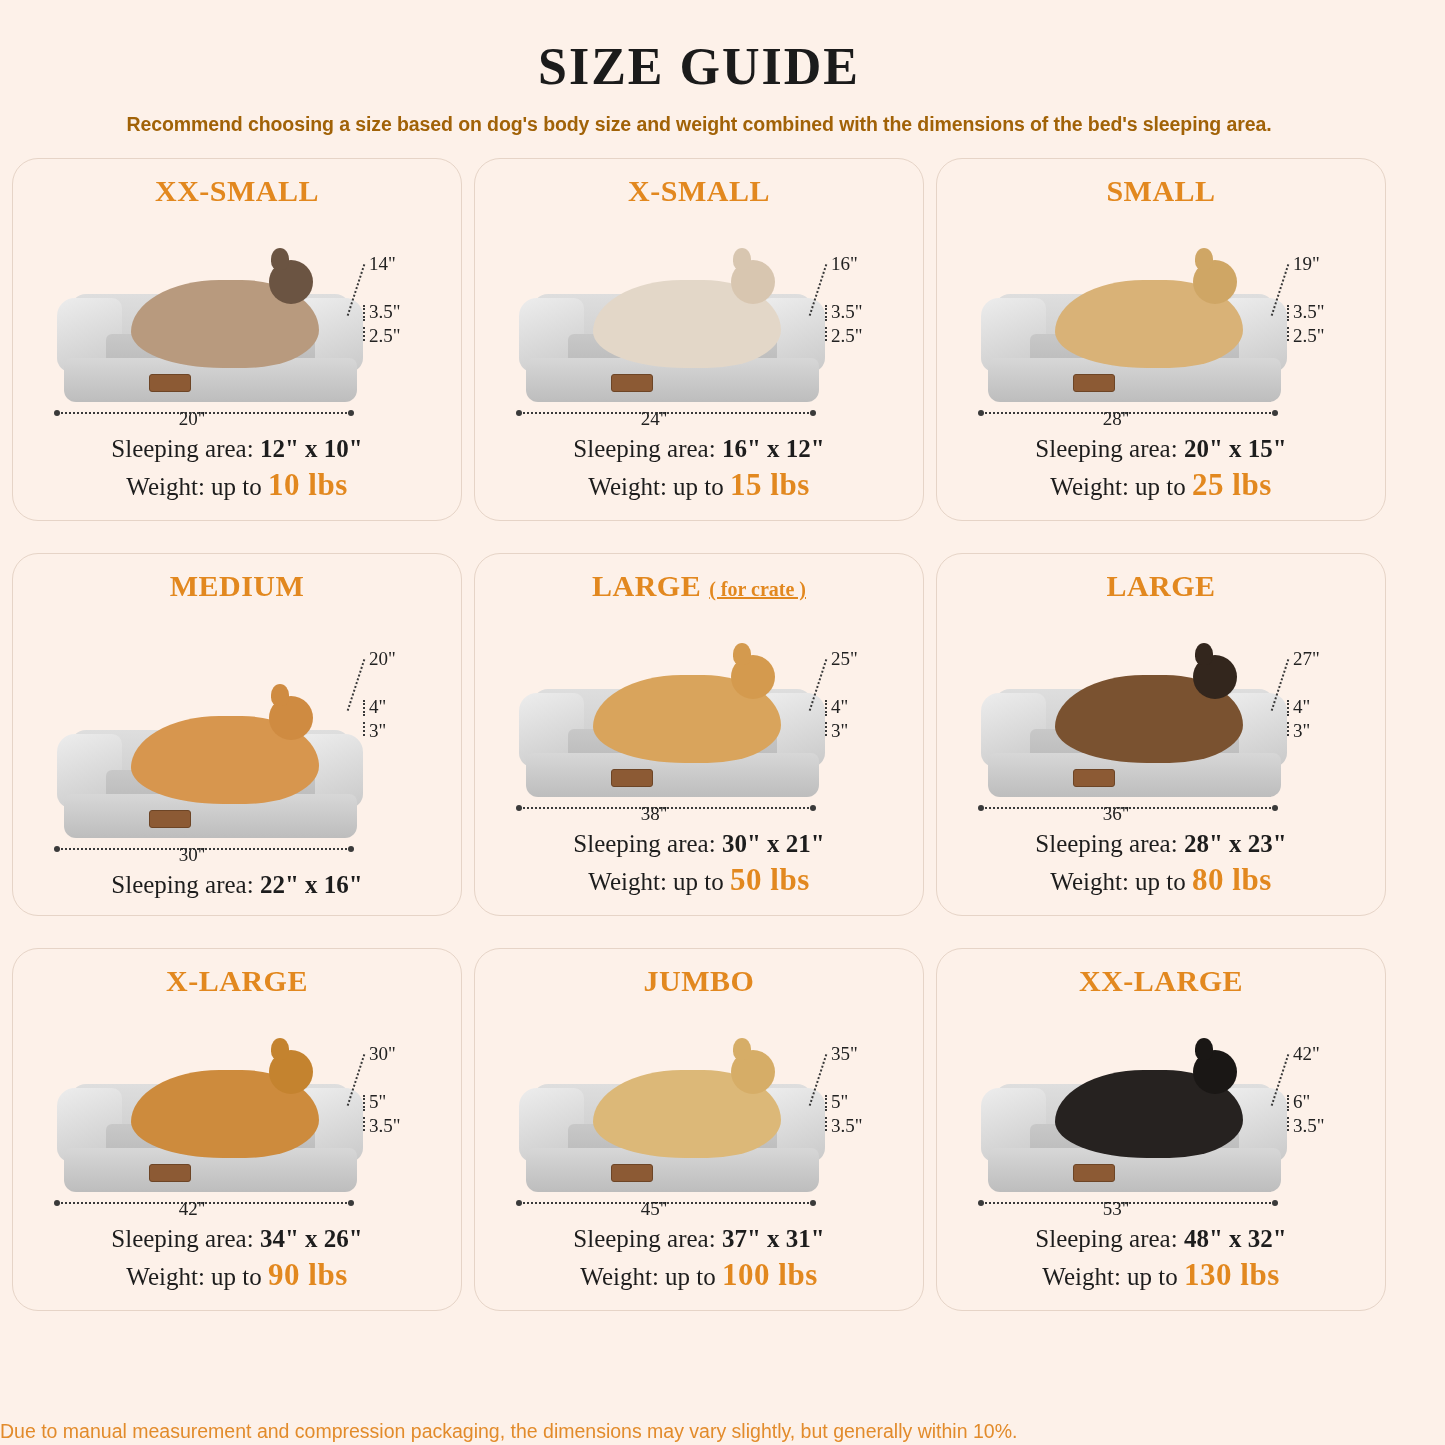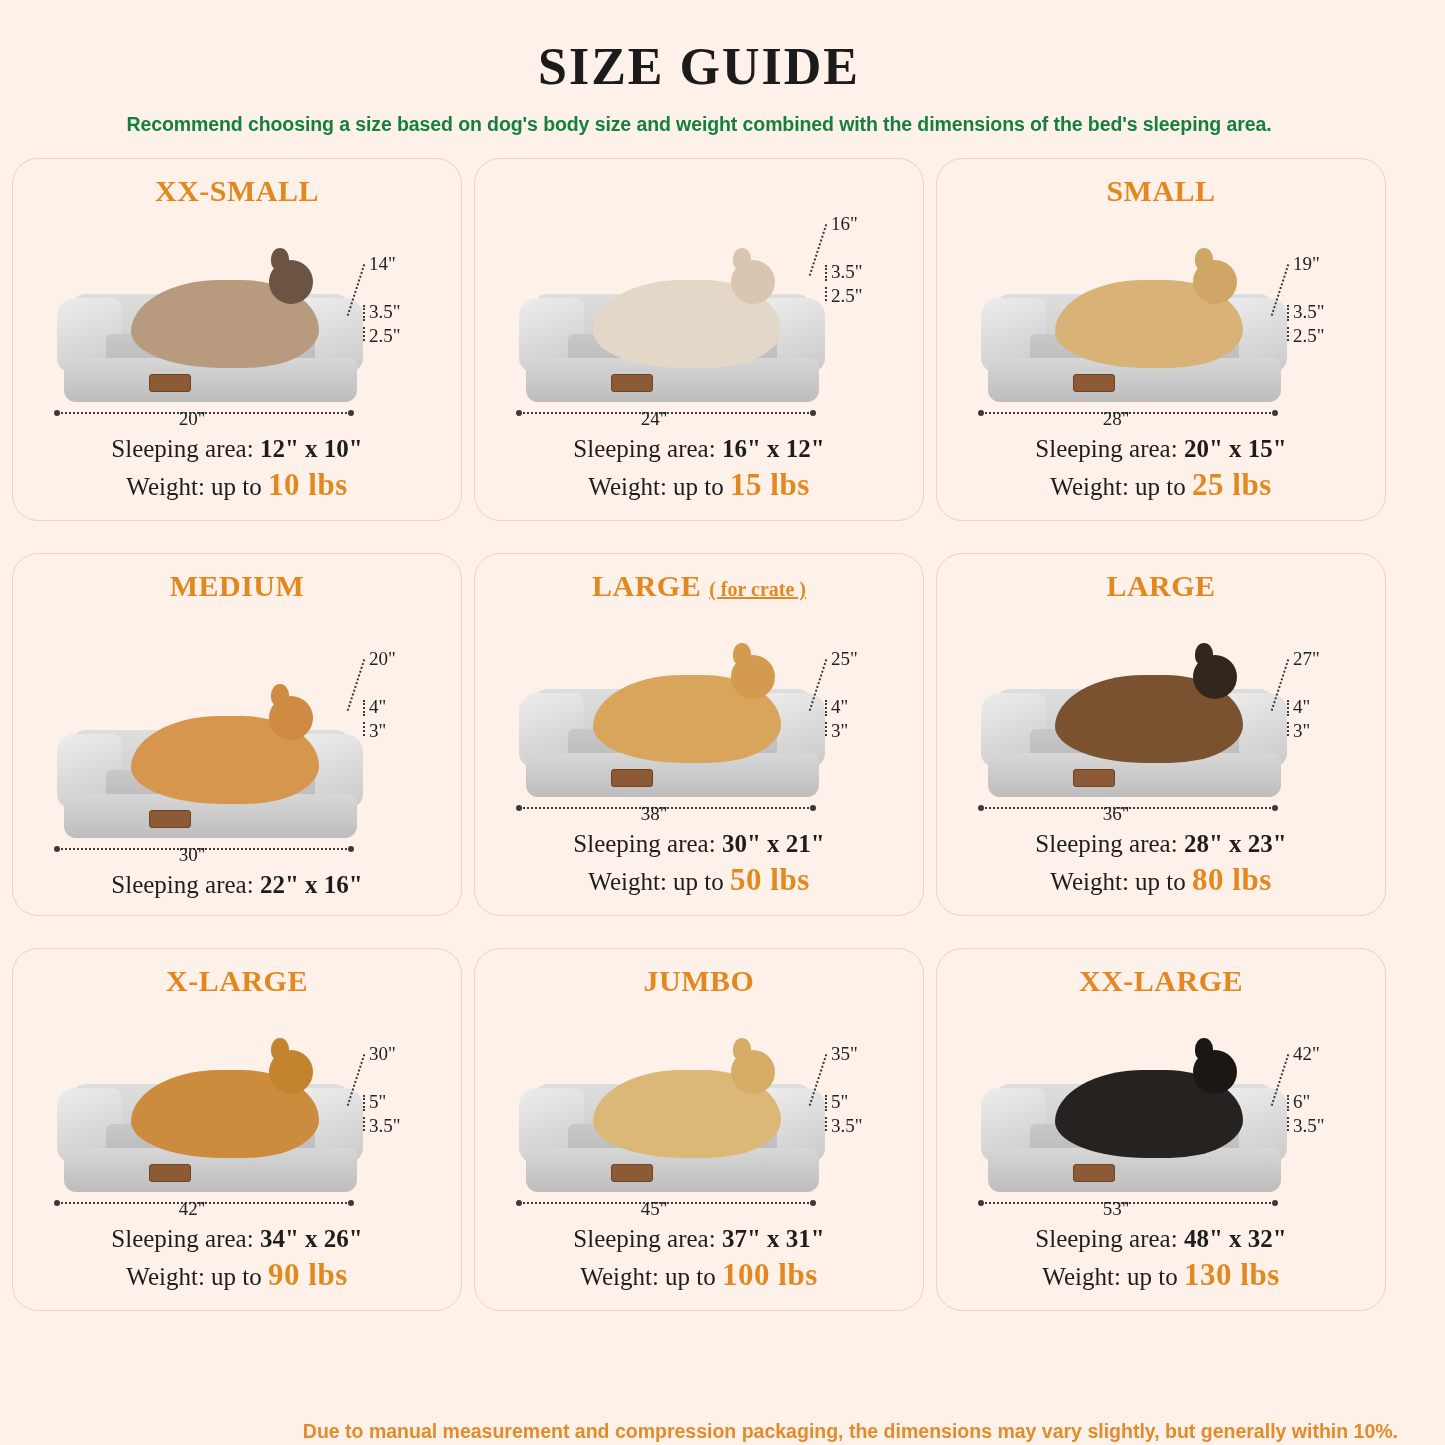--- a/index.html
+++ b/index.html
@@ -23,34 +23,34 @@
     font-family: "Liberation Serif", serif;
     font-size: 52px;
     font-weight: bold;
     letter-spacing: 2px;
     color: #1b1b1b;
     padding-top: 14px;
     line-height: 1.1;
   }
   .subtitle {
     text-align: center;
-    color: #15803d;
+    color: #a16207;
     font-size: 19.5px;
     font-weight: bold;
     margin-top: 18px;
     letter-spacing: -0.1px;
   }
   .footnote {
     position: absolute;
     left: 0; right: 0;
     bottom: 26px;
-    text-align: right;
+    text-align: left;
     color: #e28b2b;
     font-size: 19.5px;
-    font-weight: bold;
+    font-weight: normal;
   }
 
   
   .grid {
     display: grid;
     grid-template-columns: repeat(3, 450px);
     grid-template-rows: repeat(3, 363px);
     column-gap: 12px;
     row-gap: 32px;
     justify-content: center;
@@ -271,20 +271,24 @@
     <div class="specs">
       <div class="spec-line">
         <span>Sleeping area: </span><span class="strong">12" x 10"</span>
       </div>
       <div class="spec-line">
         <span>Weight: </span><span>up to </span><span class="lbs">10 lbs</span>
       </div>
     </div>
   </div>
       <div class="card">
+    <div class="card-title">
+      <span>X-SMALL</span>
+      <span class="note"></span>
+    </div>
     <div class="illus">
       <div class="bed">
         <div class="back"></div>
         <div class="bolster-l"></div>
         <div class="bolster-r"></div>
         <div class="seat"></div>
         <div class="cushion"></div>
         <div class="tag"></div>
       </div>
       <div class="dog" style="background:#e3d7c8">

